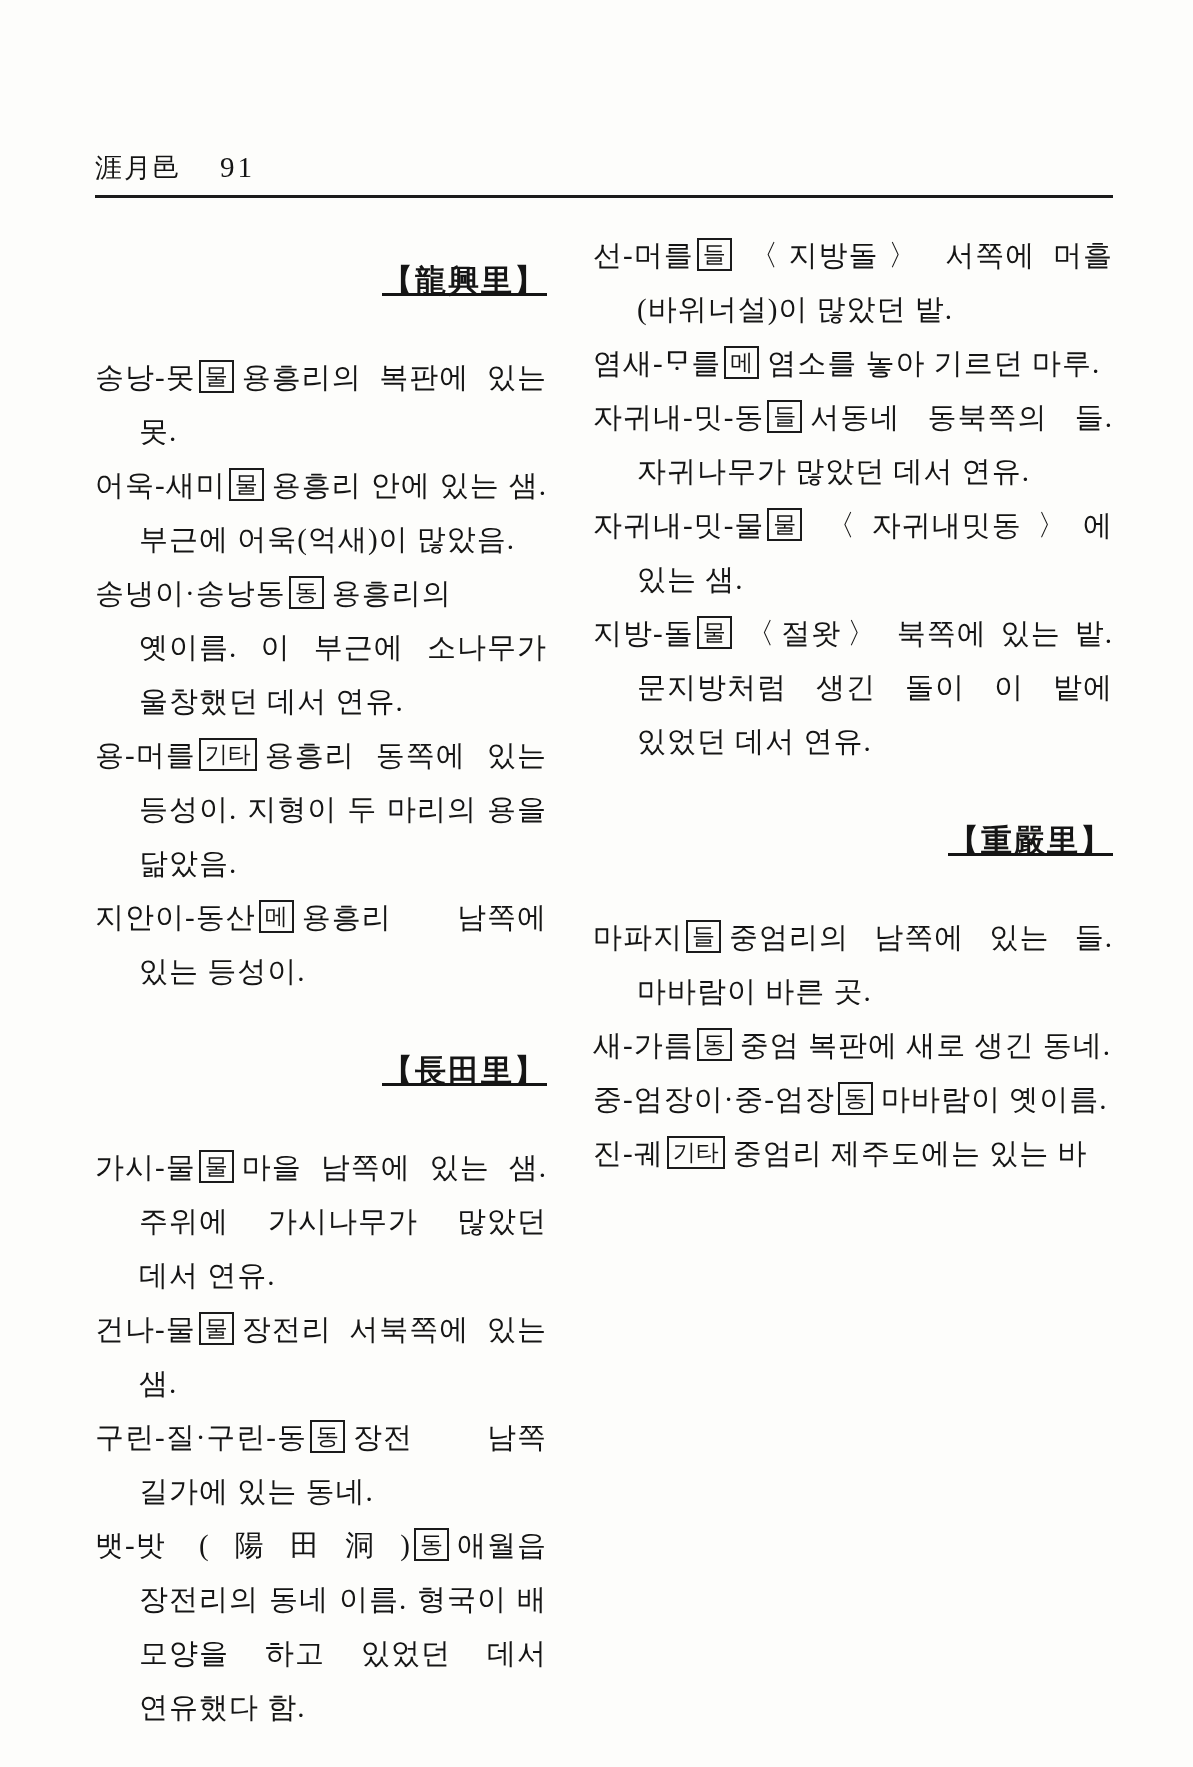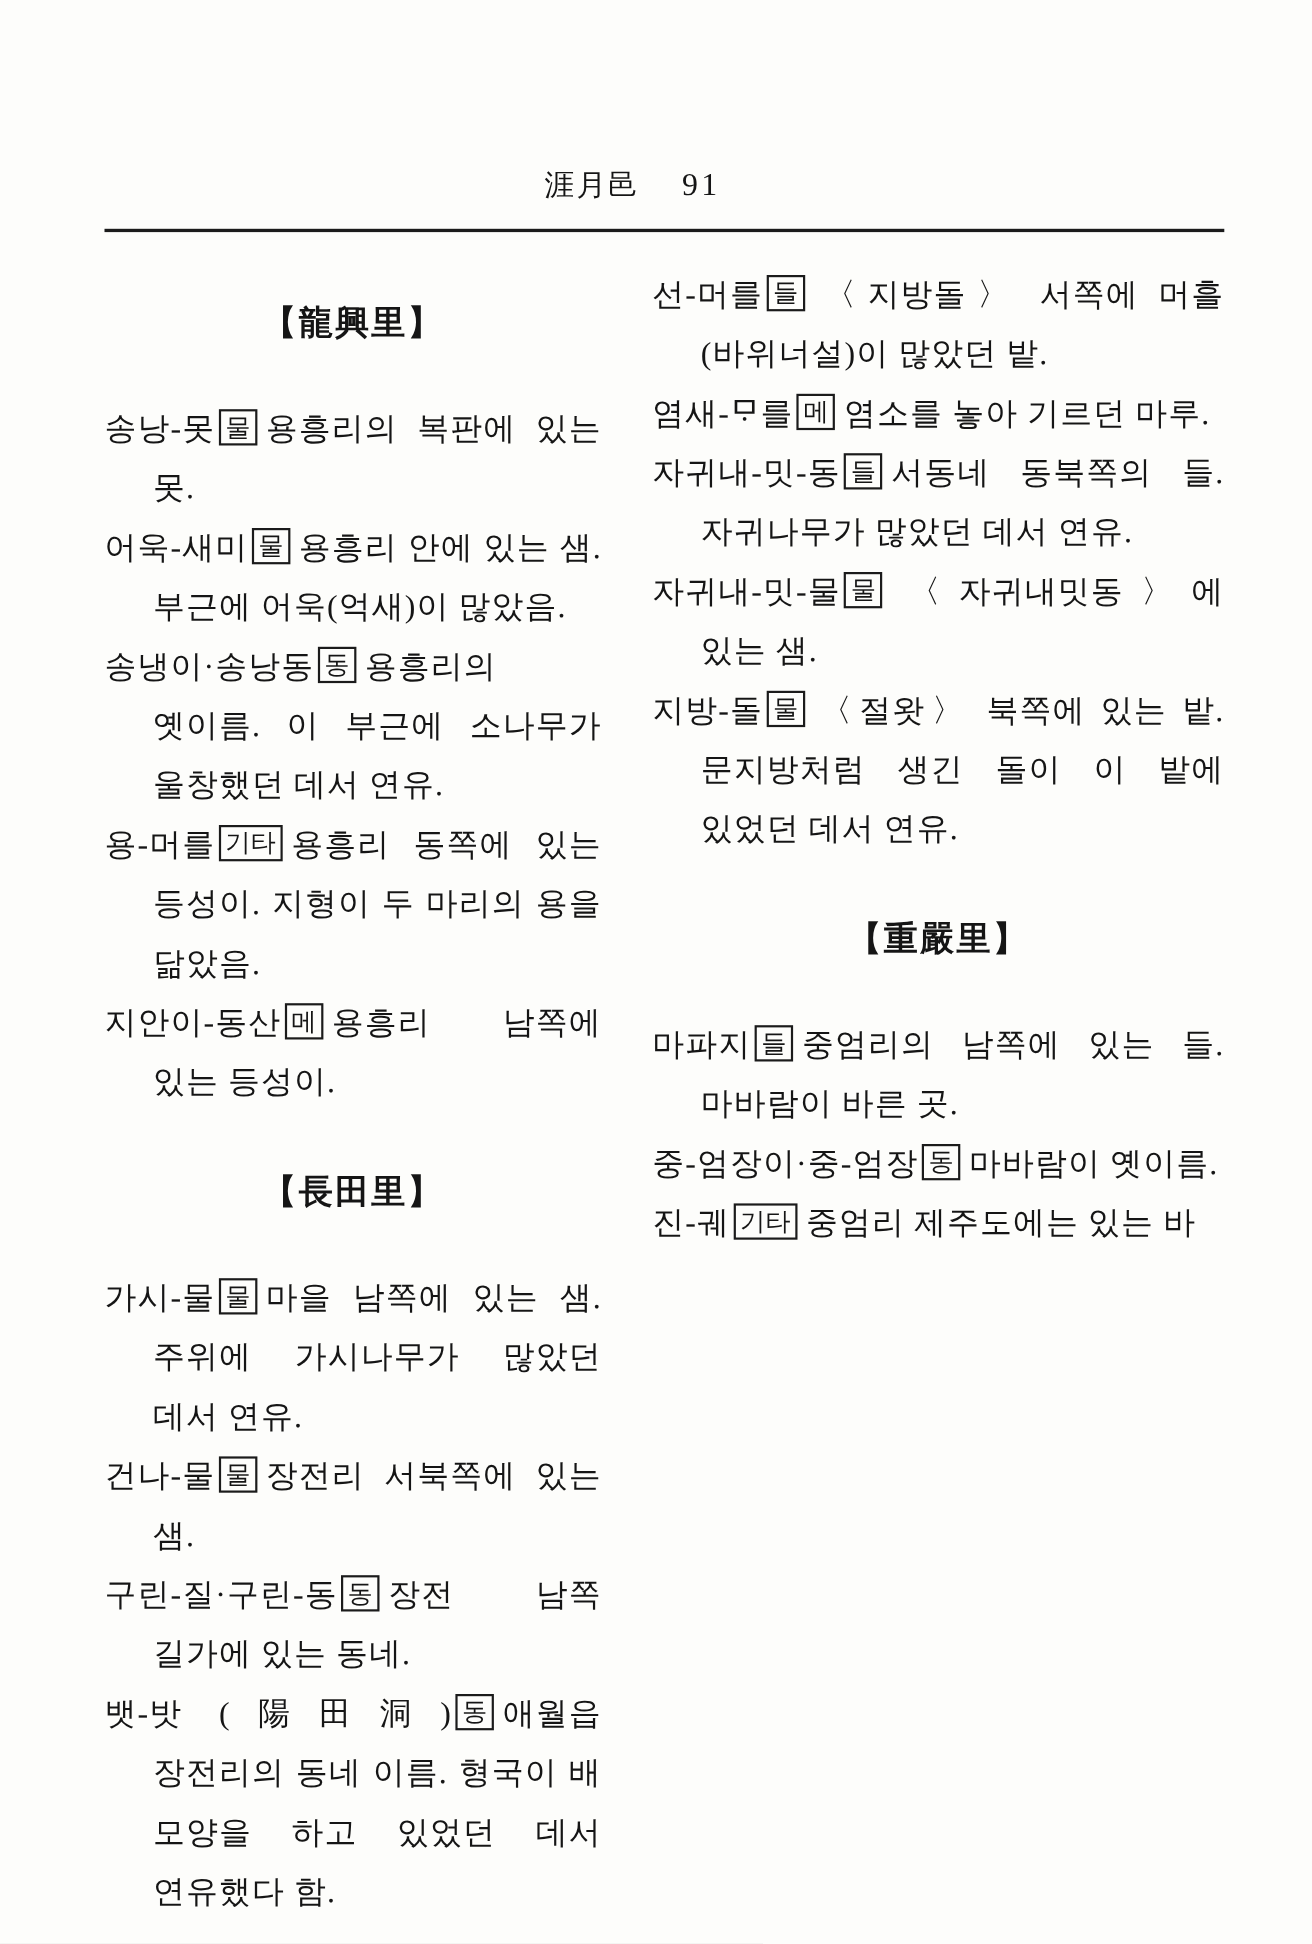--- a/index.html
+++ b/index.html
@@ -8,25 +8,25 @@
     width:1193px;height:1767px;
     margin:0 auto;
     background:#fdfdfb;
     color:#151515;
     font-family:"Liberation Serif","DejaVu Serif",serif;
     overflow:hidden;
     box-sizing:border-box;
     padding:150px 80px 40px 95px;
   }
   .running-head{
-    text-align:center;
+    text-align:left;
     font-size:27px;
     letter-spacing:2px;
     padding-right:58px;
-    margin-bottom:22px;
+    margin-bottom:9px;
     white-space:nowrap;
   }
   .running-head .pageno{
     margin-left:38px;
     font-size:29px;
     letter-spacing:3px;
   }
   .head-rule{
     border:none;
     border-top:3px solid #1b1b1b;
@@ -36,23 +36,24 @@
     display:flex;
     gap:46px;
     align-items:flex-start;
   }
   .col{min-width:0;}
   .col-left{flex:0 0 452px;}
   .col-right{flex:1 1 auto;}
   .sec{
     font-size:31px;
     font-weight:bold;
-    text-align:center;
+    text-align:right;
     letter-spacing:2px;
     margin:52px 0 48px 0;
+    text-decoration:underline;
   }
   .col .sec:first-child{margin-top:32px;}
   .entry,.continuation{
     font-size:29px;
     line-height:54px;
     text-align:justify;
     margin:0;
     letter-spacing:1px;
     word-break:keep-all;
   }
@@ -100,17 +101,18 @@
         <p class="entry"><span class="term">뱃-밧 (陽田洞)</span><span class="marker">동</span><span>애월읍 장전리의 동네 이름. 형국이 배 모양을 하고 있었던 데서 연유했다 함.</span></p>
       </div>
     <div class="col col-right">
         <p class="entry"><span class="term">선-머를</span><span class="marker">들</span><span>〈지방돌〉 서쪽에 머흘(바위너설)이 많았던 밭.</span></p>
         <p class="entry"><span class="term">염새-ᄆᆞ를</span><span class="marker">메</span><span>염소를 놓아 기르던 마루.</span></p>
         <p class="entry"><span class="term">자귀내-밋-동</span><span class="marker">들</span><span>서동네 동북쪽의 들. 자귀나무가 많았던 데서 연유.</span></p>
         <p class="entry"><span class="term">자귀내-밋-물</span><span class="marker">물</span><span>〈자귀내밋동〉에 있는 샘.</span></p>
         <p class="entry"><span class="term">지방-돌</span><span class="marker">물</span><span>〈절왓〉 북쪽에 있는 밭. 문지방처럼 생긴 돌이 이 밭에 있었던 데서 연유.</span></p>
         <h2 class="sec">【重嚴里】</h2>
         <p class="entry"><span class="term">마파지</span><span class="marker">들</span><span>중엄리의 남쪽에 있는 들. 마바람이 바른 곳.</span></p>
+        <p class="entry"><span class="term">새-가름</span><span class="marker">동</span><span>중엄 복판에 새로 생긴 동네.</span></p>
         <p class="entry"><span class="term">중-엄장이·중-엄장</span><span class="marker">동</span><span>마바람이 옛이름.</span></p>
         <p class="entry"><span class="term">진-궤</span><span class="marker">기타</span><span>중엄리 제주도에는 있는 바</span></p>
       </div>
   </div>
 </div>
 
 </body></html>

